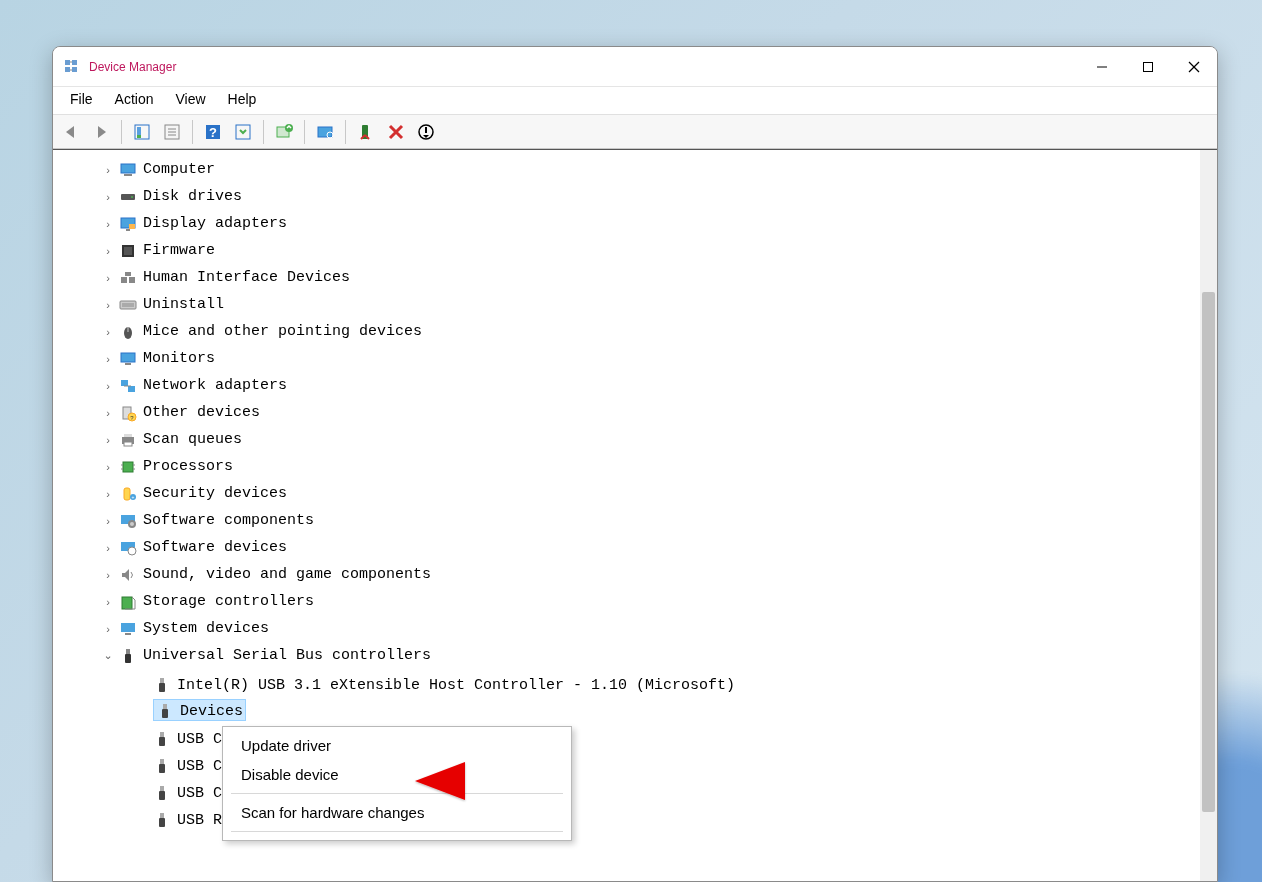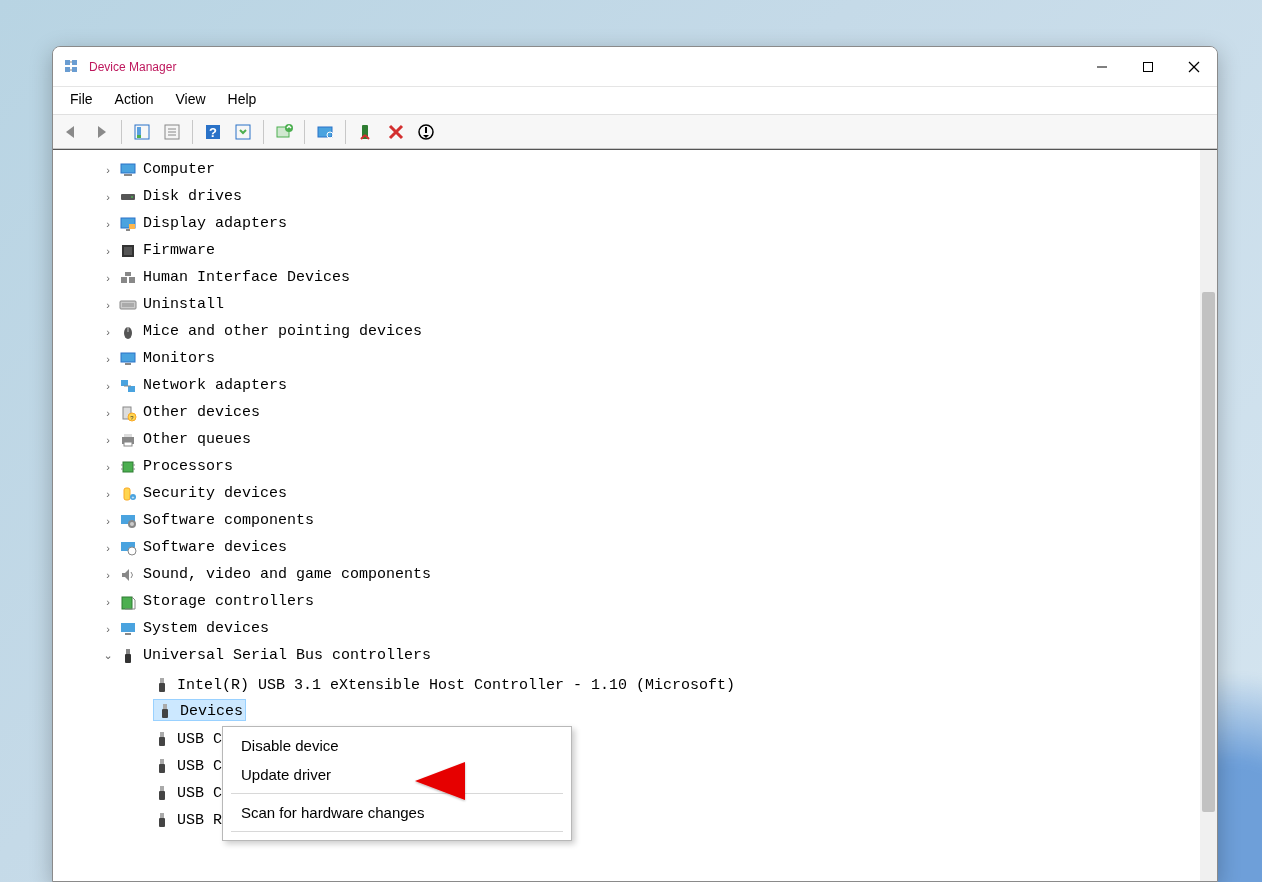--- a/index.html
+++ b/index.html
@@ -366,21 +366,21 @@
         </div>
         <div class="tree-row lvl1">
           <span class="chev">›</span>
           <span class="dev-icon">
             <svg width="18" height="18">
               <rect x="3" y="6" width="12" height="7" fill="#888"></rect>
               <rect x="5" y="3" width="8" height="3" fill="#ddd"></rect>
               <rect x="5" y="11" width="8" height="4" fill="#fff" stroke="#888"></rect>
             </svg>
           </span>
-          <span class="tree-label">Other queues</span>
+          <span class="tree-label">Scan queues</span>
         </div>
         <div class="tree-row lvl1">
           <span class="chev">›</span>
           <span class="dev-icon">
             <svg width="18" height="18">
               <rect x="4" y="4" width="10" height="10" fill="#4caf50" stroke="#2e7d32"></rect>
               <line x1="2" y1="7" x2="4" y2="7" stroke="#888"></line>
               <line x1="2" y1="11" x2="4" y2="11" stroke="#888"></line>
               <line x1="14" y1="7" x2="16" y2="7" stroke="#888"></line>
               <line x1="14" y1="11" x2="16" y2="11" stroke="#888"></line>
@@ -535,22 +535,22 @@
       </div>
     <div class="scrollbar-track">
       <div style="flex:0 0 140px"></div>
       <div class="scrollbar-thumb" style="height:520px"></div>
     </div>
   </div>
 
 </div>
 
 <div class="ctx-menu">
+  <div class="ctx-item">Update driver</div>
   <div class="ctx-item">Disable device</div>
-  <div class="ctx-item">Update driver</div>
   <div class="ctx-sep"></div>
   <div class="ctx-item">Scan for hardware changes</div>
   <div class="ctx-sep"></div>
 </div>
 
 <div class="arrow">
   <svg width="190" height="50">
     <defs>
         <filter id="sh">
           <feDropShadow dx="0" dy="1" stdDeviation="1" flood-opacity="0.3"></feDropShadow>

